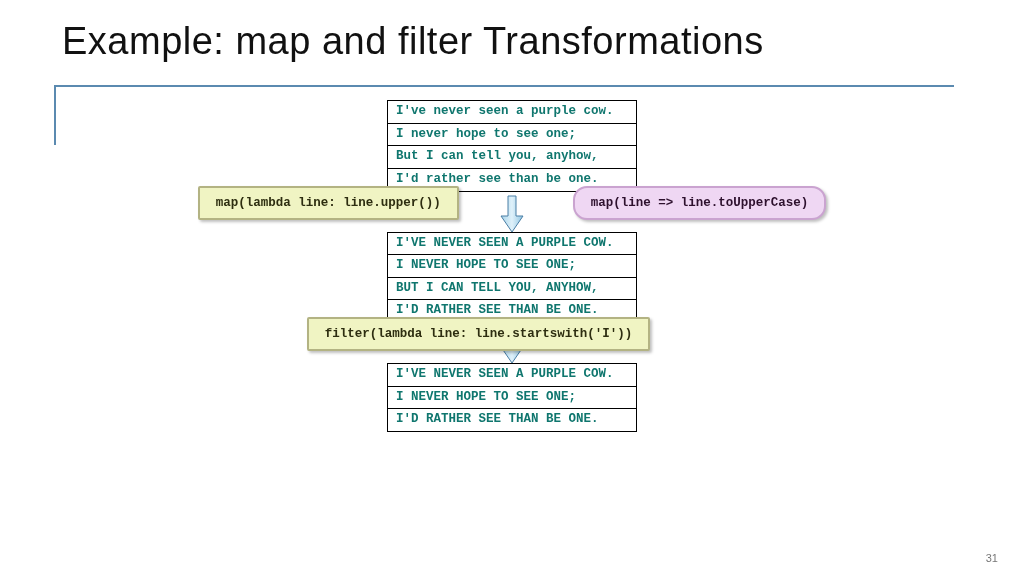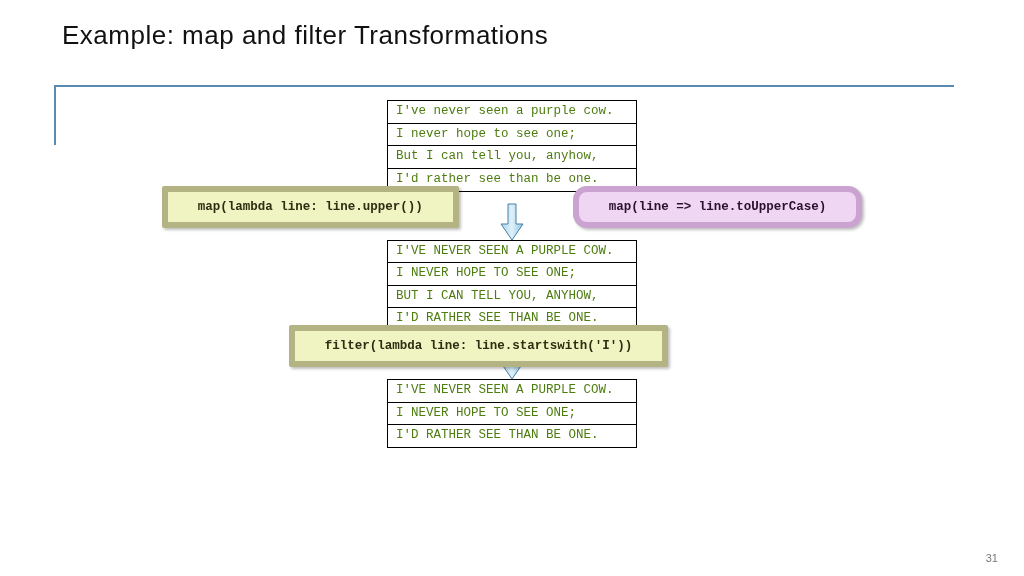--- a/index.html
+++ b/index.html
@@ -9,21 +9,21 @@
     height: 576px;
     background: #fff;
     font-family: "Helvetica Neue", Arial, sans-serif;
     position: relative;
     overflow: hidden;
   }
   .title {
     position: absolute;
     top: 20px;
     left: 62px;
-    font-size: 26px;
+    font-size: 38px;
     font-weight: 400;
     color: #111;
     letter-spacing: 0.5px;
   }
   .rule-h {
     position: absolute;
     left: 54px;
     top: 85px;
     width: 900px;
     height: 2px;
@@ -41,22 +41,22 @@
     position: absolute;
     top: 100px;
     left: 0;
     width: 1024px;
   }
   .tbl {
     border-collapse: collapse;
     margin: 0 auto;
     font-family: "Courier New", monospace;
     font-size: 12.5px;
-    font-weight: normal;
-    color: #4d7c0f;
+    font-weight: bold;
+    color: #0f766e;
     background: #fff;
   }
   .tbl td {
     border: 1px solid #000;
     padding: 3px 10px 3px 8px;
     min-width: 230px;
     line-height: 1.25;
   }
   .arrow-row {
     text-align: center;
@@ -74,22 +74,22 @@
     justify-content: center;
     gap: 44px;
     margin: -32px 0 -32px 0;
     position: relative;
     z-index: 2;
   }
   .op-box {
     font-family: "Courier New", monospace;
     font-weight: bold;
     font-size: 12.5px;
-    padding: 8px 30px;
-    border: 6px solid #0369a1;
+    padding: 8px 16px;
+    border: 2px solid #0369a1;
     border-radius: 2px;
     box-shadow: 2px 2px 3px rgba(0,0,0,0.25);
     white-space: nowrap;
   }
   .op-py {
     background: #f0f4c3;
     border-color: #b3b383;
     color: #2d2d10;
   }
   .op-sc {

